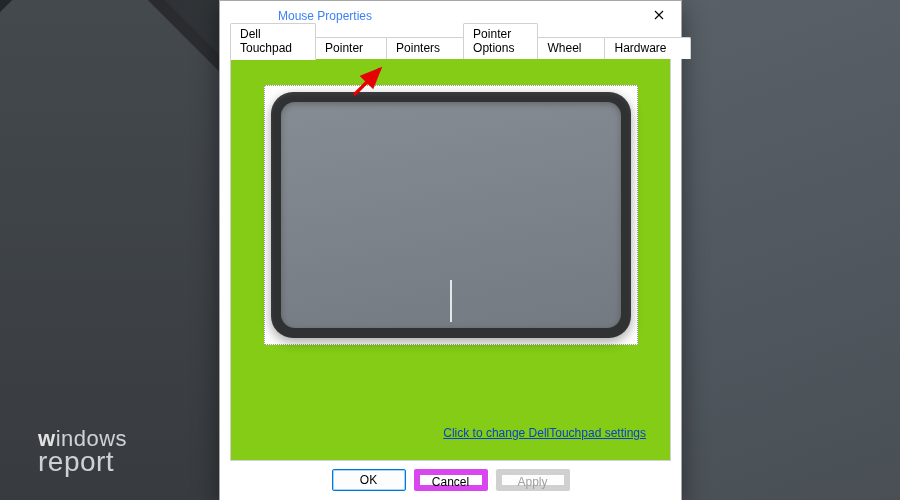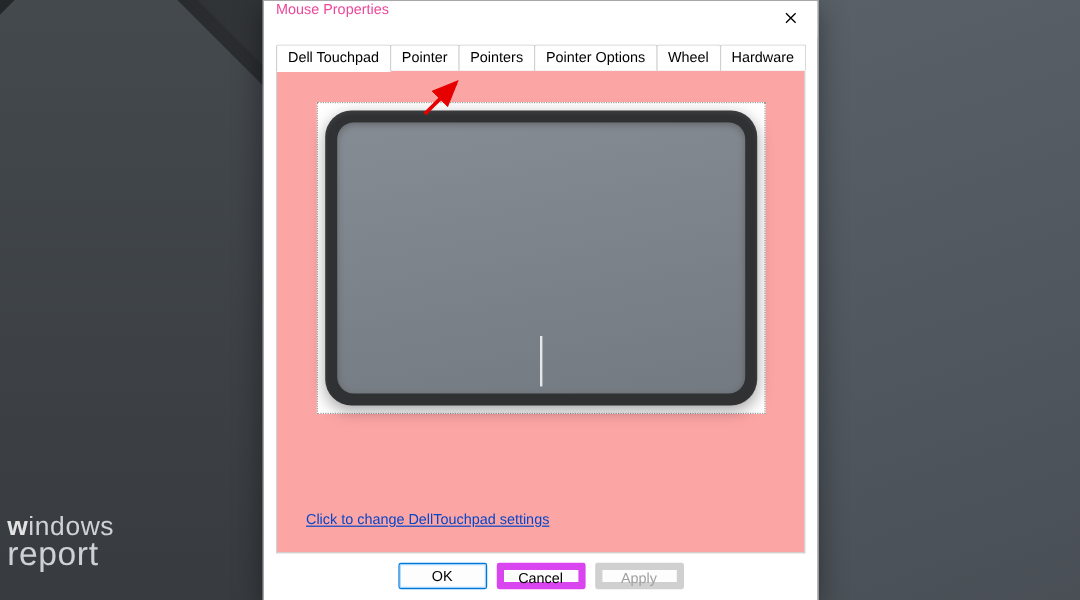--- a/index.html
+++ b/index.html
@@ -35,21 +35,21 @@
     right: -50px; top: -40px;
     width: 380px; height: 600px;
     background: linear-gradient(160deg, #5b636a 0%, #474d53 100%);
     transform: skewX(-8deg);
     box-shadow: -10px 0 0 0 rgba(0,0,0,0.15);
   }
 
   
   .watermark {
     position: absolute;
-    left: 6px; bottom: 24px;
+    left: 38px; bottom: 24px;
     color: #e8ecef;
     font-family: "Segoe UI", sans-serif;
     line-height: 1;
     opacity: 0.85;
   }
   .watermark .l1 { font-size: 22px; font-weight: 300; letter-spacing: 0.5px; }
   .watermark .l1 b { font-weight: 600; color: #fff; }
   .watermark .l2 { font-size: 28px; font-weight: 300; letter-spacing: 0.5px; margin-top: -2px; }
 
   
@@ -59,24 +59,26 @@
     width: 461px; height: 500px;
     background: #ffffff;
     border: 1px solid #a7a7a7;
     box-shadow: 0 6px 24px rgba(0,0,0,0.45);
     display: flex;
     flex-direction: column;
   }
   .titlebar {
     height: 30px;
     display: flex;
+    align-items: center;
     padding: 0 0 0 10px;
     font-size: 12px;
-    color: #ec4899;
-    background: #fff;
+    color: #3b82f6;
+    background: #fff;
+    margin-left: 48px;
   }
   .titlebar .title { flex: 1; }
   .titlebar .close {
     width: 44px; height: 30px;
     display: flex; align-items: center; justify-content: center;
     cursor: default;
   }
   .titlebar .close svg { width: 10px; height: 10px; }
 
   .client {
@@ -94,21 +96,21 @@
     height: 22px;
   }
   .tabstrip .baseline {
     position: absolute;
     left: 0; right: 0; bottom: 0;
     border-bottom: 1px solid #d0d0d0;
   }
   .tab {
     position: relative;
     z-index: 1;
-    padding: 3px 9px 4px 9px;
+    padding: 3px 23px 4px 9px;
     border: 1px solid #d0d0d0;
     border-bottom: none;
     background: #fff;
     margin-right: -1px;
     font-size: 12px;
     cursor: default;
     border-top-left-radius: 2px;
     border-top-right-radius: 2px;
   }
   .tab.active {
@@ -116,24 +118,25 @@
     border-bottom: 1px solid #fff;
     margin-bottom: -1px;
     z-index: 2;
   }
   .tab.inactive { color: #000; }
 
   .tabpage {
     flex: 1;
     border: 1px solid #d0d0d0;
     border-top: none;
-    background: #fca5a5;
+    background: #84cc16;
     padding: 26px 24px 10px 24px;
     display: flex;
     flex-direction: column;
+    align-items: flex-end;
   }
 
   
   .touchpad-frame {
     align-self: center;
     position: relative;
     padding: 6px;
     border: 1px dotted #9e9e9e;
     background: #fff;
   }

